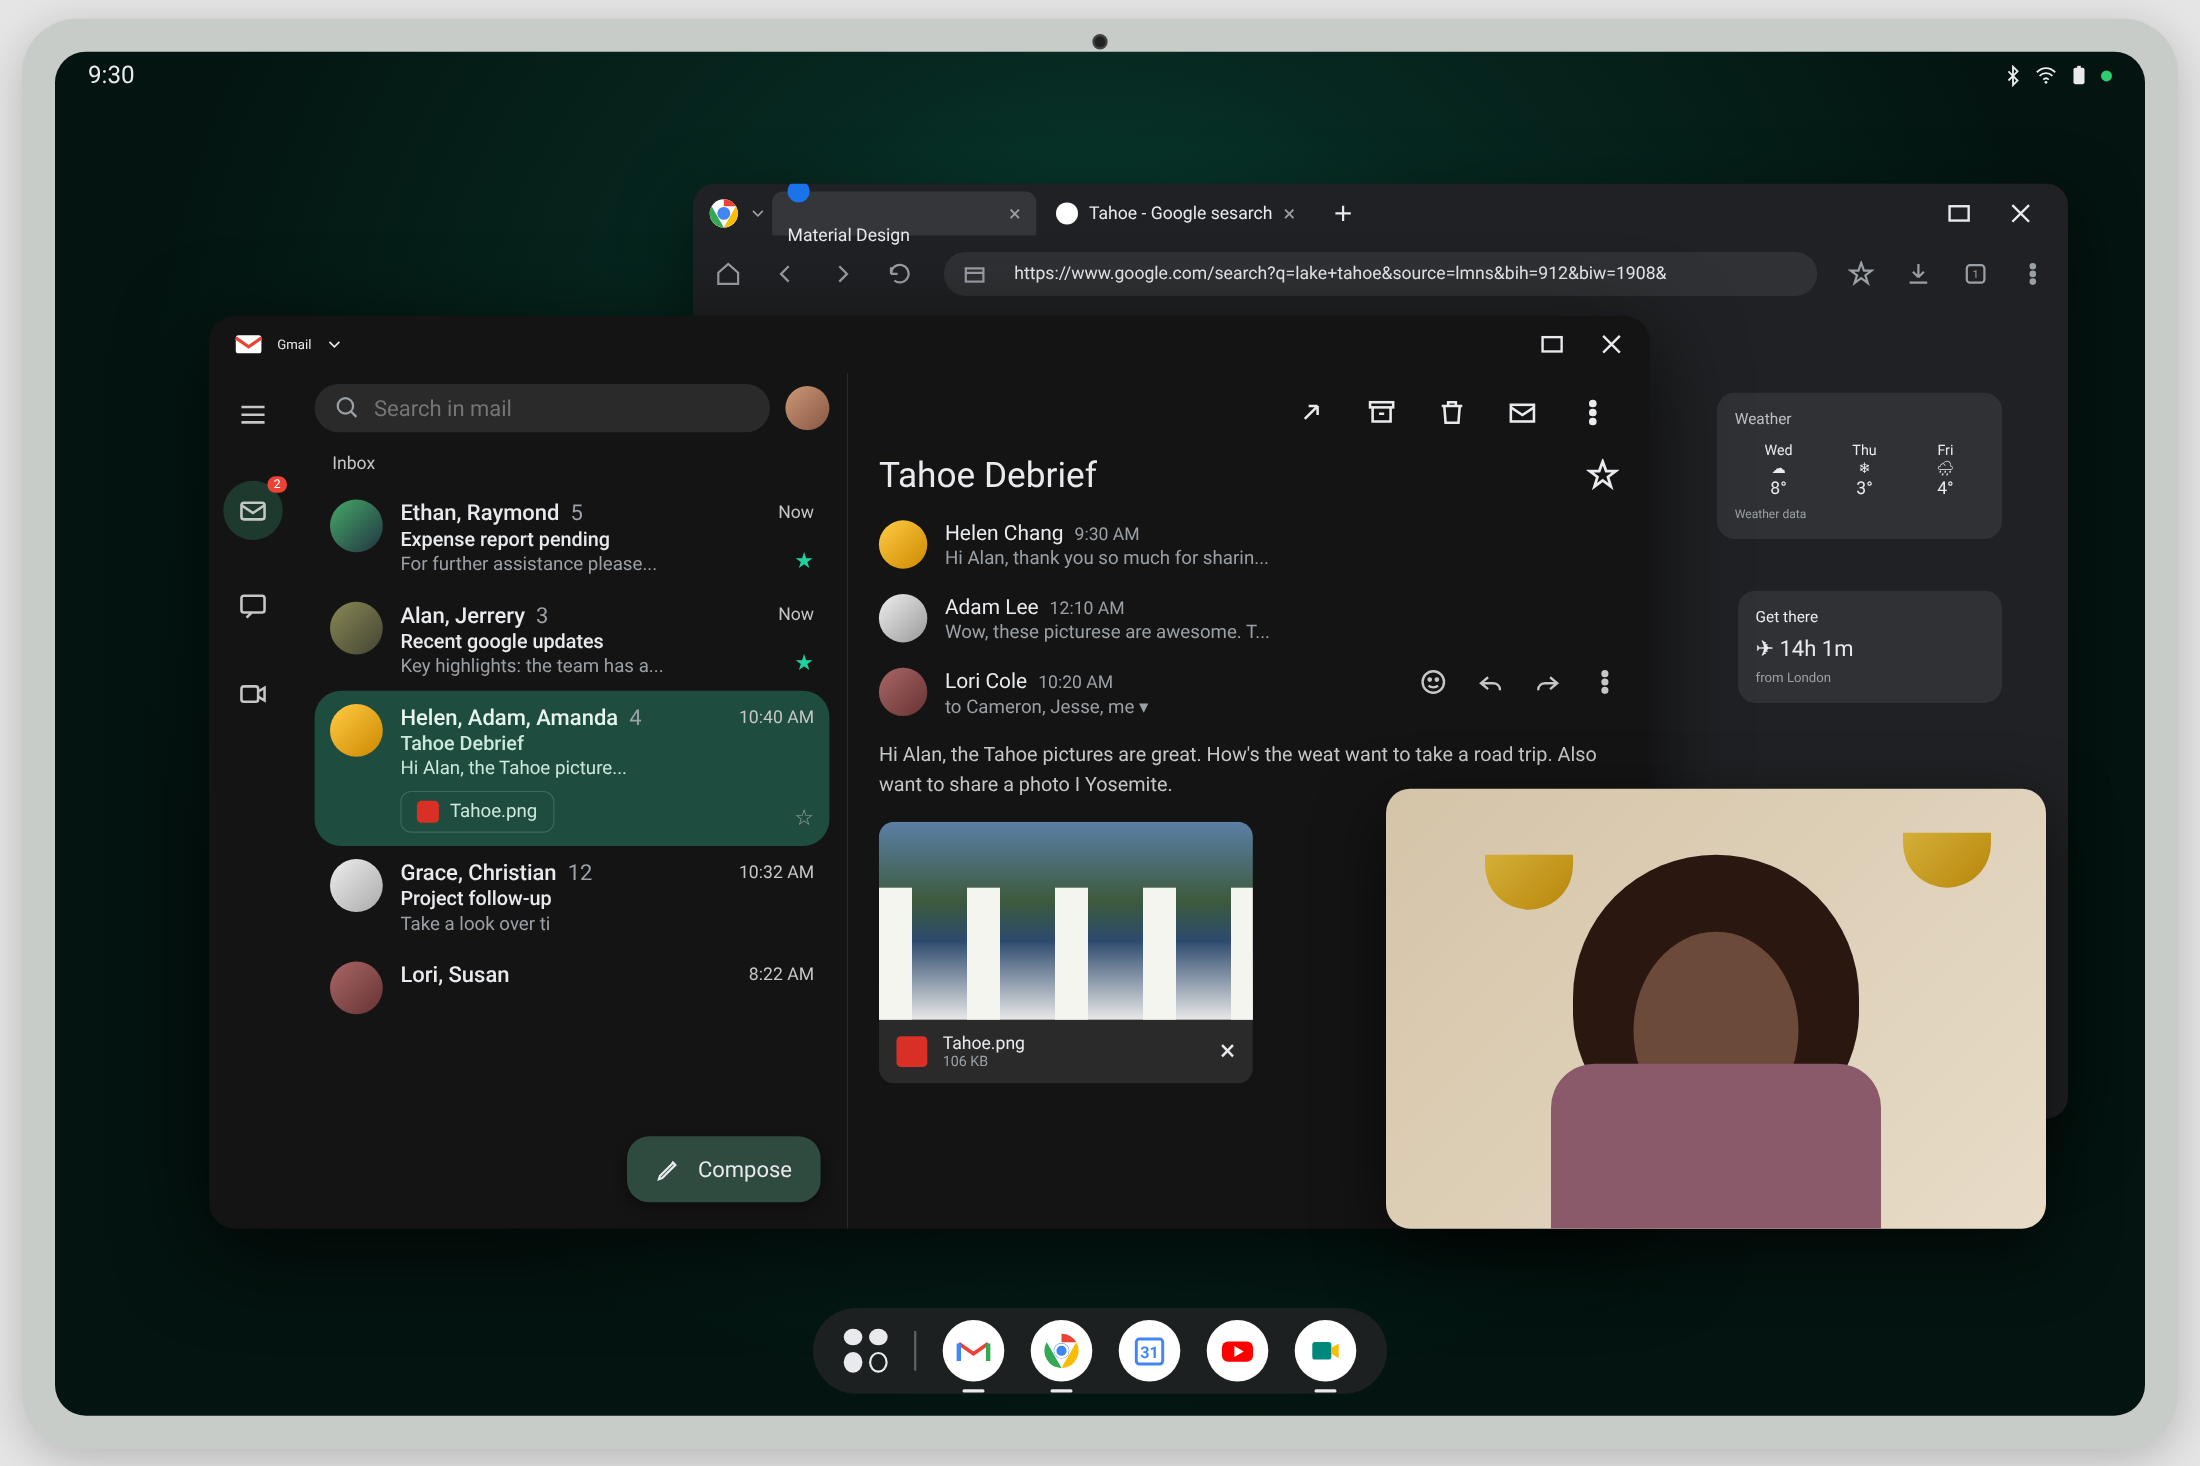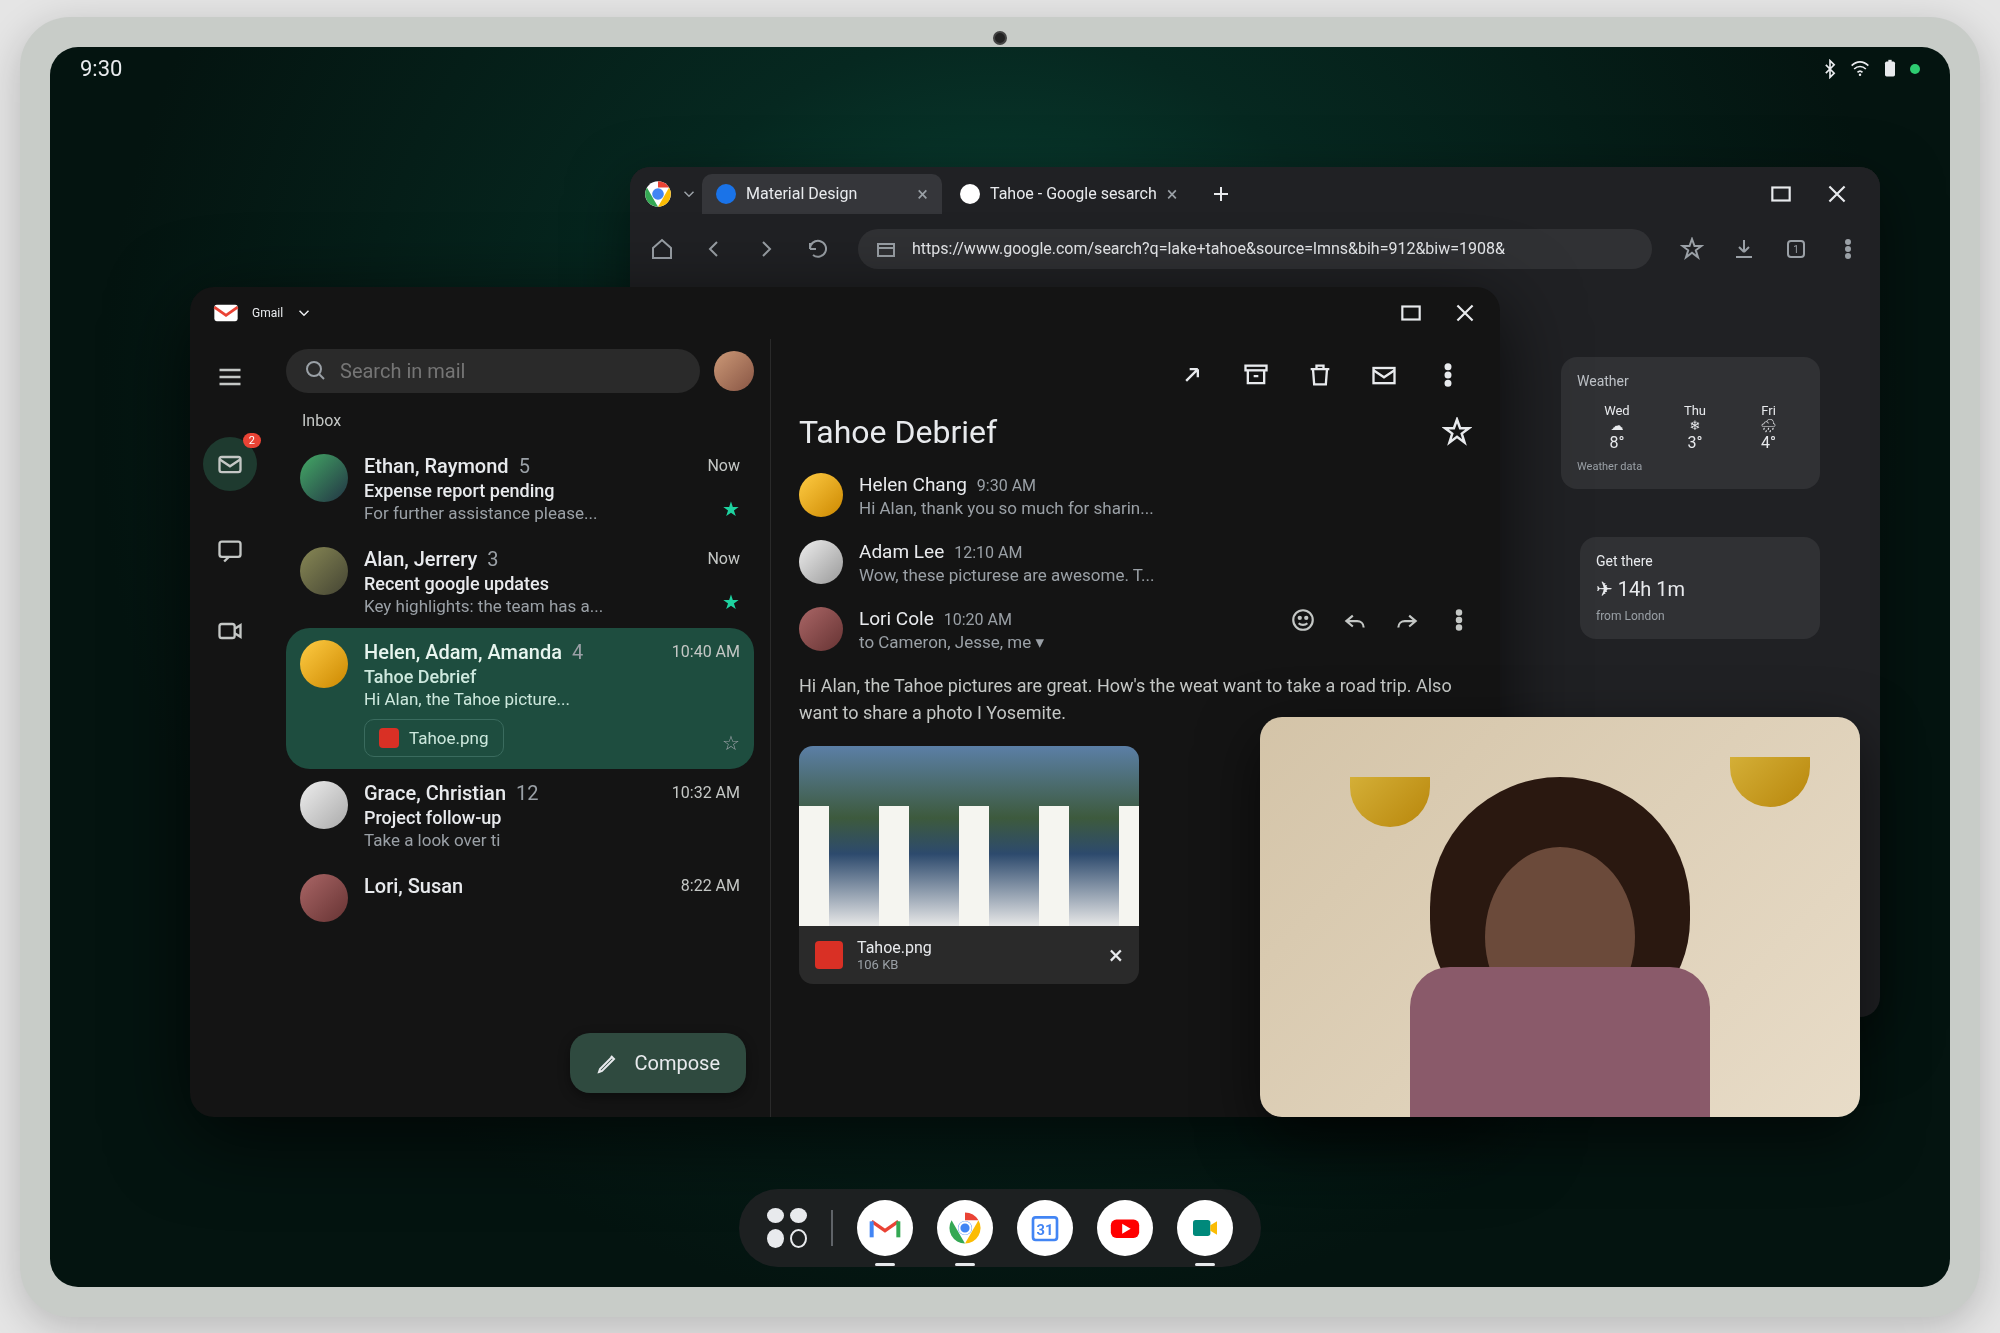--- a/index.html
+++ b/index.html
@@ -17,21 +17,21 @@
 .chrome-tabs { height: 54px; background: #202124; display: flex; align-items: center; padding: 0 10px; gap: 4px;}
 .chrome-tabs .chrome-icon { width:28px; height:28px; border-radius:50%; margin: 0 4px; }
 .chrome-tab { height: 40px; background: #35363a; border-radius: 10px 10px 0 0; display: flex; align-items: center; padding: 0 14px; gap: 10px; color: #e8eaed; font-size: 16px; min-width: 240px; justify-content: space-between;}
 .chrome-tab.inactive { background: transparent; }
 .tab-favicon { width:20px; height:20px; border-radius:50%; flex:none;}
 .chrome-tab .close { color:#9aa0a6; font-size:20px;}
 .win-controls { margin-left:auto; display:flex; gap:30px; padding-right:20px; color:#e8eaed;}
 .win-controls svg { width:26px; height:26px; fill:none; stroke:#e8eaed; stroke-width:2;}
 .chrome-toolbar { height: 56px; display:flex; align-items:center; padding: 0 20px; gap: 28px; color:#9aa0a6;}
 .chrome-toolbar svg { width:24px; height:24px; fill:none; stroke:#9aa0a6; stroke-width:2;}
-.url-bar { flex:1; height:40px; background:#303134; border-radius:20px; display:flex; align-items:center; padding:0 16px; color:#e8eaed; font-size:16px; gap:14px; overflow:hidden;}
+.url-bar { flex:1; height:40px; background:#303134; border-radius:20px; display:flex; align-items:center; padding:0 16px; color:#e8eaed; font-size:16px; gap:24px; overflow:hidden;}
 .chrome-content { padding: 0; position:relative; height: calc(100% - 110px); }
 .weather-card { position:absolute; right:60px; top:80px; width:259px; background:#303134; border-radius:16px; padding:16px; color:#e8eaed; font-size:14px;}
 .weather-card .title { font-size:14px; margin-bottom:14px; color:#bdc1c6;}
 .weather-row { display:flex; justify-content:space-around; font-size:13px;}
 .weather-day { text-align:center;}
 .weather-day .temp { font-size:16px;}
 .weather-card .sub { font-size:11px; color:#9aa0a6; margin-top:8px;}
 .get-there { position:absolute; right:60px; top:260px; width:240px; background:#303134; border-radius:16px; padding:16px; color:#e8eaed; font-size:14px;}
 .get-there .dur { font-size:20px; margin:8px 0;}
 .get-there .sub { font-size:12px; color:#9aa0a6;}
@@ -136,21 +136,21 @@
             <circle cx="12" cy="12" r="11" fill="#fff"></circle>
             <circle cx="12" cy="12" r="5" fill="#4285f4"></circle>
             <path d="M12 1a11 11 0 0 1 9.5 5.5H12" fill="#ea4335"></path>
             <path d="M2.5 6.5L8 16 12 23A11 11 0 0 1 2.5 6.5" fill="#34a853"></path>
             <path d="M21.5 6.5A11 11 0 0 1 12 23l4-7" fill="#fbbc04"></path>
           </svg>
         <svg width="18" height="18" viewBox="0 0 24 24">
             <path d="M6 9l6 6 6-6" stroke="#9aa0a6" fill="none" stroke-width="2"></path>
           </svg>
         <div class="chrome-tab">
-          <div style="display:flex;gap:10px;">
+          <div style="display:flex;gap:20px;flex-direction:column;">
             <div class="tab-favicon" style="background:#1a73e8;"></div>
             <span>Material Design</span>
           </div>
           <span class="close">×</span>
         </div>
         <div class="chrome-tab inactive">
           <div style="display:flex;align-items:center;gap:10px;">
             <div class="tab-favicon" style="background:#fff;"></div>
             <span>Tahoe - Google sesarch</span>
           </div>

